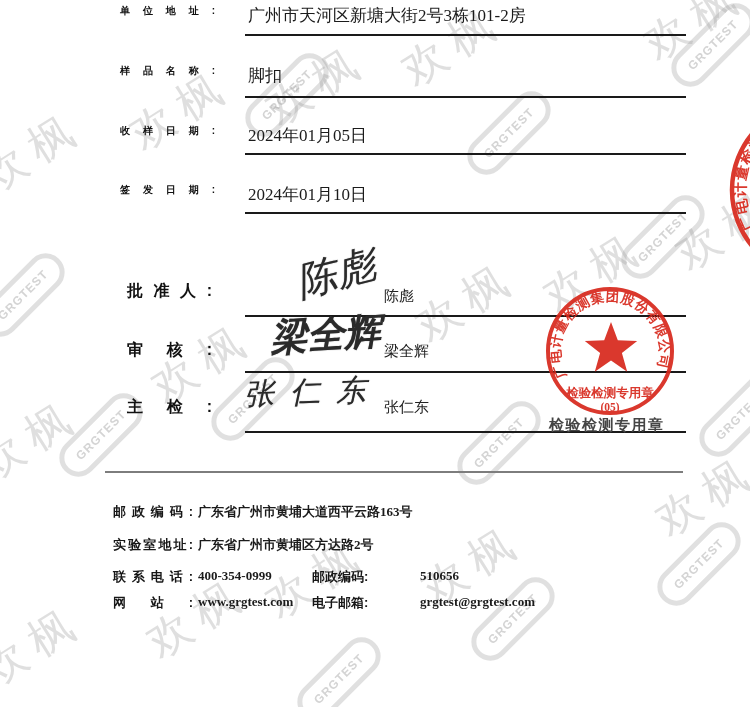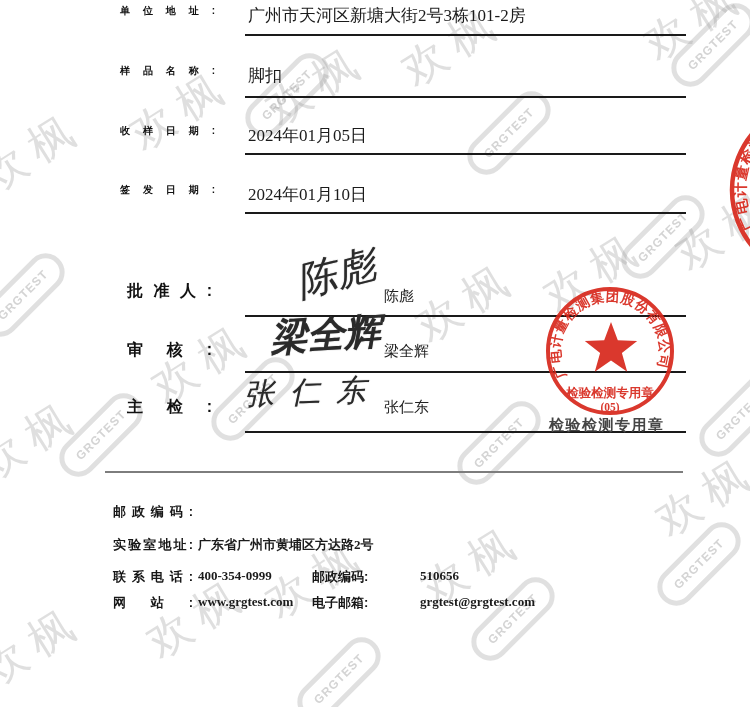--- a/index.html
+++ b/index.html
@@ -154,20 +154,21 @@
     <div class="uline" style="top:371px"></div>
 
     <div class="sig-lbl" style="top:397px">主检:</div>
     <div class="autograph sig-c">张仁东</div>
     <div class="printed" style="top:398px">张仁东</div>
     <div class="uline" style="top:431px"></div>
 
     <div class="separator"></div>
 
     <div class="f-lbl" style="top:503px">邮政编码:</div>
+    <div class="f-val" style="top:503px">广东省广州市黄埔大道西平云路163号</div>
 
     <div class="f-lbl" style="top:536px">实验室地址:</div>
     <div class="f-val" style="top:536px">广东省广州市黄埔区方达路2号</div>
 
     <div class="f-lbl" style="top:568px">联系电话:</div>
     <div class="f-val" style="top:568px">400-354-0999</div>
     <div class="f-lbl2" style="top:568px">邮政编码:</div>
     <div class="f-val2" style="top:568px">510656</div>
 
     <div class="f-lbl" style="top:594px">网站:</div>

